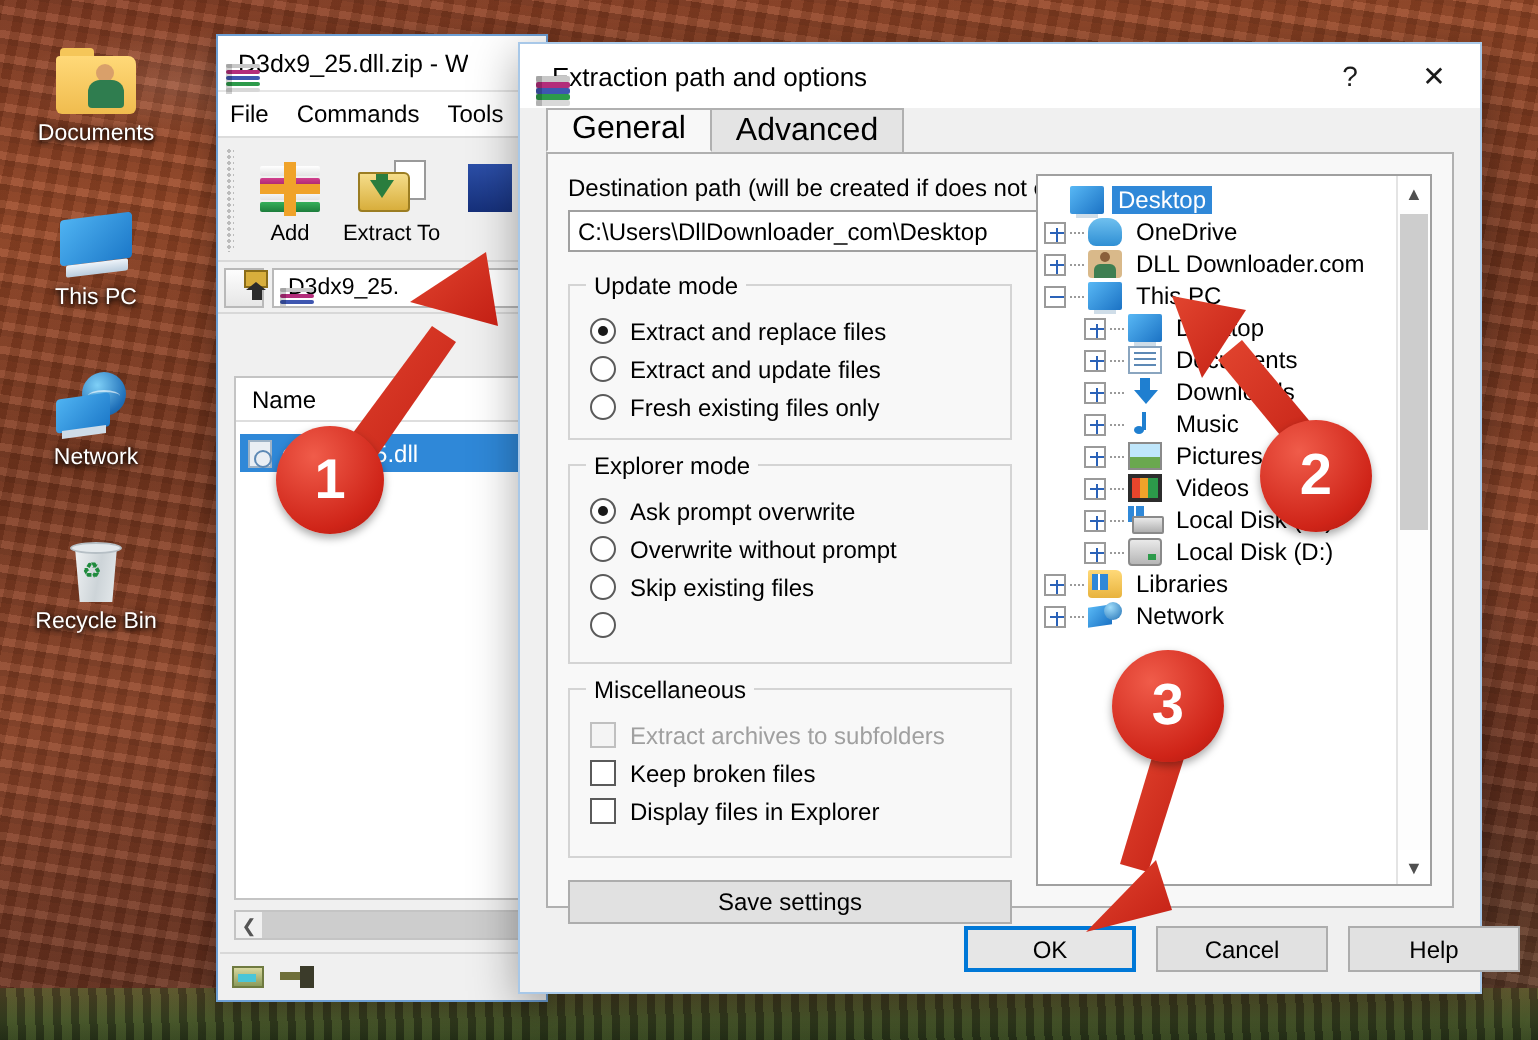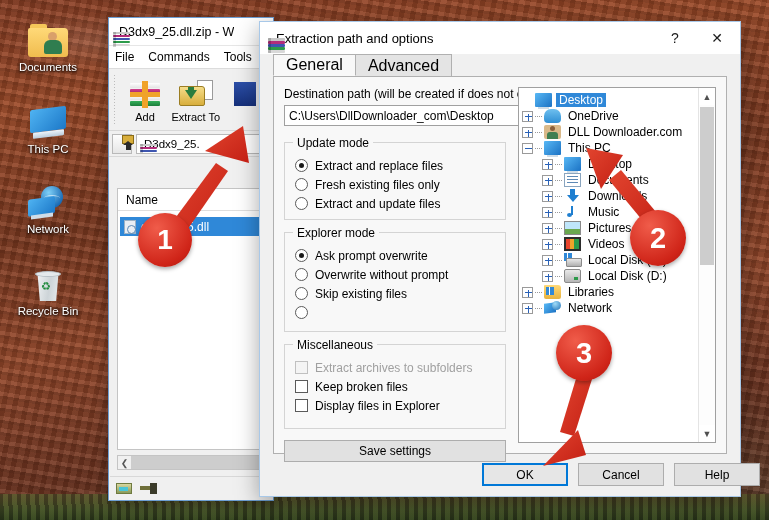--- a/index.html
+++ b/index.html
@@ -472,25 +472,25 @@
 
     <div class="group" id="g-update">
       <div class="gl">Update mode</div>
       <div class="optwrap">
         <div class="opt">
           <span class="radio on"></span>
           <span>Extract and replace files</span>
         </div>
         <div class="opt">
           <span class="radio"></span>
+          <span>Extract and update files</span>
+        </div>
+        <div class="opt">
+          <span class="radio"></span>
           <span>Fresh existing files only</span>
-        </div>
-        <div class="opt">
-          <span class="radio"></span>
-          <span>Extract and update files</span>
         </div>
       </div>
     </div>
 
     <div class="group" id="g-overwrite">
       <div class="gl">Explorer mode</div>
       <div class="optwrap">
         <div class="opt">
           <span class="radio on"></span>
           <span>Ask prompt overwrite</span>

